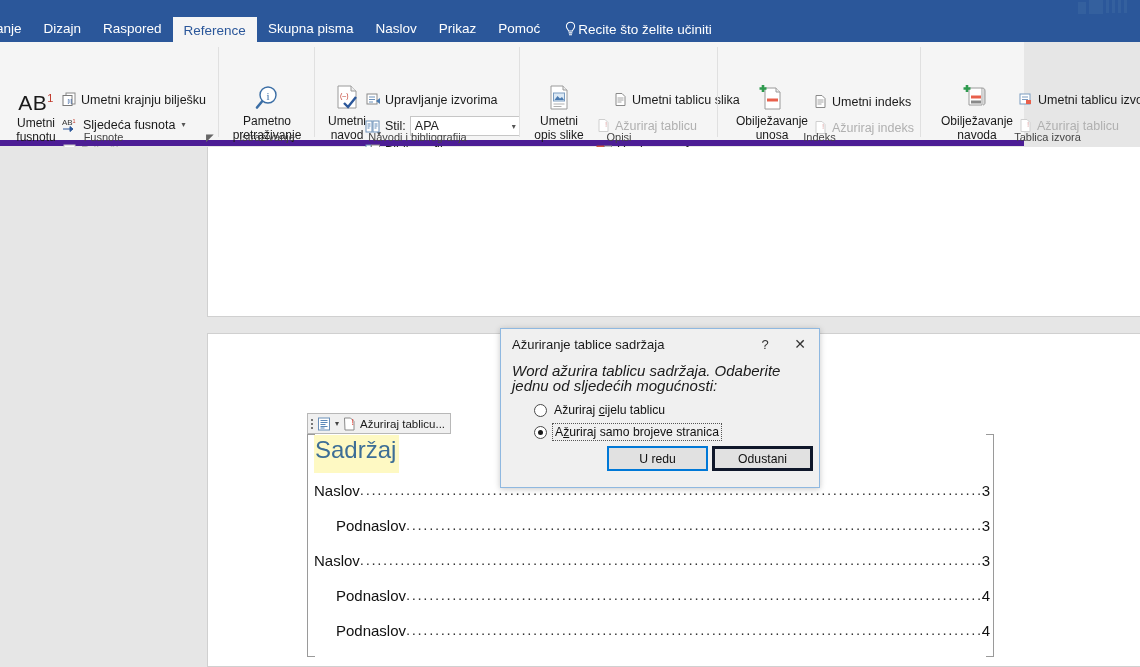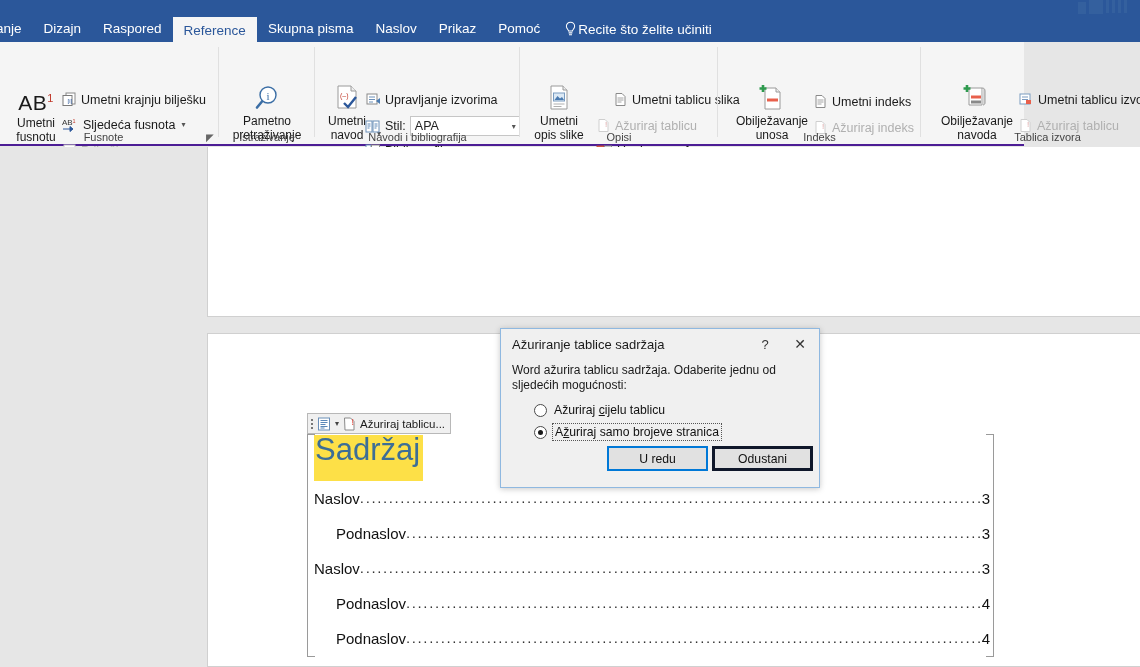--- a/index.html
+++ b/index.html
@@ -30,21 +30,21 @@
   .tellme { display: flex; align-items: center; margin-left: 12px;
             color:#fff; font-size:13.5px; height:30px; position:relative; top:2px;}
   .bulb { width: 15px; height: 17px; display:block; }
 
   .winbits { position:absolute; right:0; top:0; width:62px; height:16px; display:flex; gap:3px; align-items:flex-start;}
   .winbits i { display:block; background:#34609e; }
 
   
   .ribbon {
     position: absolute; left: 0; top: 42px; width: 1024px; height: 104px;
-    background: #f5f5f5; border-bottom: 2px solid #4c1d95;
+    background: #f5f5f5; border-bottom: 6px solid #4c1d95;
   }
   .group { position: absolute; top: 0; height: 104px; }
   .group .glabel {
     position: absolute; bottom: 2px; left: 0; width: 100%;
     text-align: center; font-size: 11px; color: #444; line-height: 14px;
   }
   .gsep { position: absolute; top: 5px; width: 1px; height: 90px; background: #e0e0e0; }
   .dlauncher { position:absolute; bottom:3px; font-size:10px; color:#666; }
 
   .bigbtn {
@@ -86,22 +86,22 @@
   }
   .grip { display:flex; flex-direction:column; gap:2px; }
   .grip i { width:2px; height:2px; background:#777; display:block; }
 
   .cc-frame { position: absolute; left: 307px; top: 287px; width: 687px; height: 223px; }
   .cc-frame .br { position: absolute; background: #9a9a9a; }
 
   .toc { position: absolute; left: 314px; top: 288px; width: 676px; }
   .toc-title {
     font-family: "Liberation Sans", sans-serif;
-    font-size: 31px; color: #3d6e96; line-height: 30px;
-    background: #fde047; display: inline-block; padding: 0 3px 16px 1px;
+    font-size: 24px; color: #3d6e96; line-height: 30px;
+    background: #fef9c3; display: inline-block; padding: 0 3px 8px 1px;
   }
   .toc-row {
     display: flex; align-items: baseline; font-size: 15px; color: #111;
     line-height: 17px; white-space: nowrap;
   }
   .toc-row .txt { flex: none; }
   .toc-row .dots {
     flex: 1 1 auto; overflow: hidden; margin: 0 0px;
     border-bottom: 0; color: #333; font-size: 15px; letter-spacing: 1.6px;
     white-space: nowrap; position: relative; top: -1px;
@@ -120,21 +120,21 @@
     height: 30px; display: flex; align-items: center; padding: 0 0 0 11px;
     font-size: 13px; color: #1a1a1a; background: #f0f0f0;
   }
   .dlg-title .t { flex: 1 1 auto; }
   .dlg-btn {
     width: 32px; height: 28px; display: flex; align-items: center; justify-content: center;
     font-size: 13px; color: #333; cursor: default;
   }
   .dlg-x { font-size: 14px; width: 38px; }
   .dlg-body { padding: 4px 11px 0 11px; }
-  .dlg-msg { font-size: 12px; color: #1a1a1a; line-height: 15px; }
+  .dlg-msg { font-size: 15px; color: #1a1a1a; line-height: 15px; font-style: italic; }
   .radios { margin-top: 6px; padding-left: 22px; }
   .radio { display: flex; align-items: center; gap: 7px; height: 22px; font-size: 12.2px; color: #111;}
   .rdot {
     width: 13px; height: 13px; border-radius: 50%;
     border: 1px solid #4a4a4a; background: #fff; flex: none; position: relative;
   }
   .rdot.on::after {
     content: ""; position: absolute; left: 3px; top: 3px; width: 5px; height: 5px;
     border-radius: 50%; background: #1a1a1a;
   }

